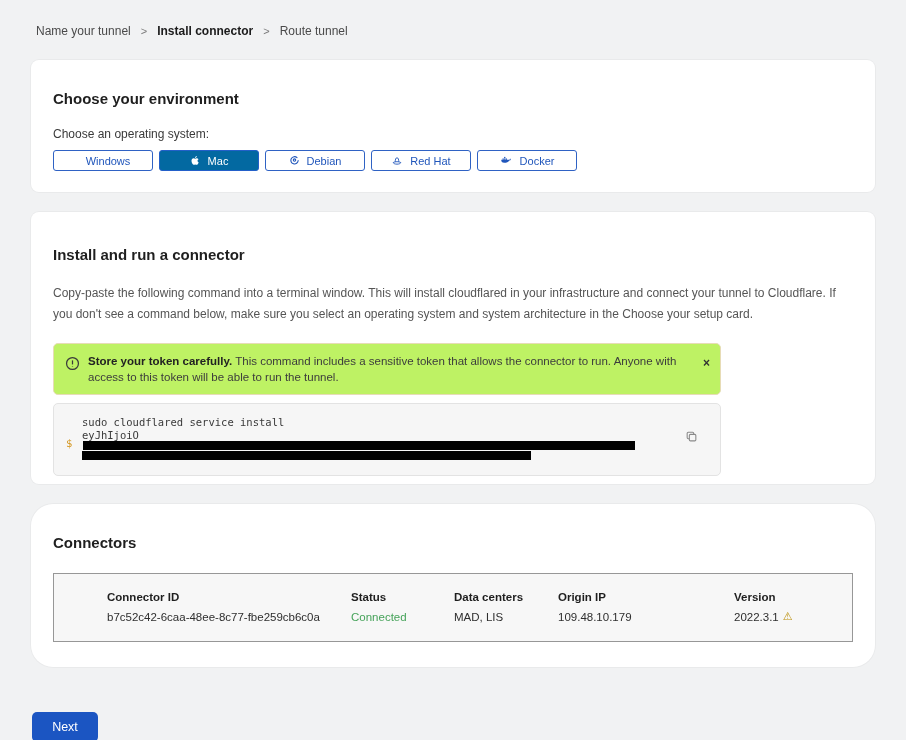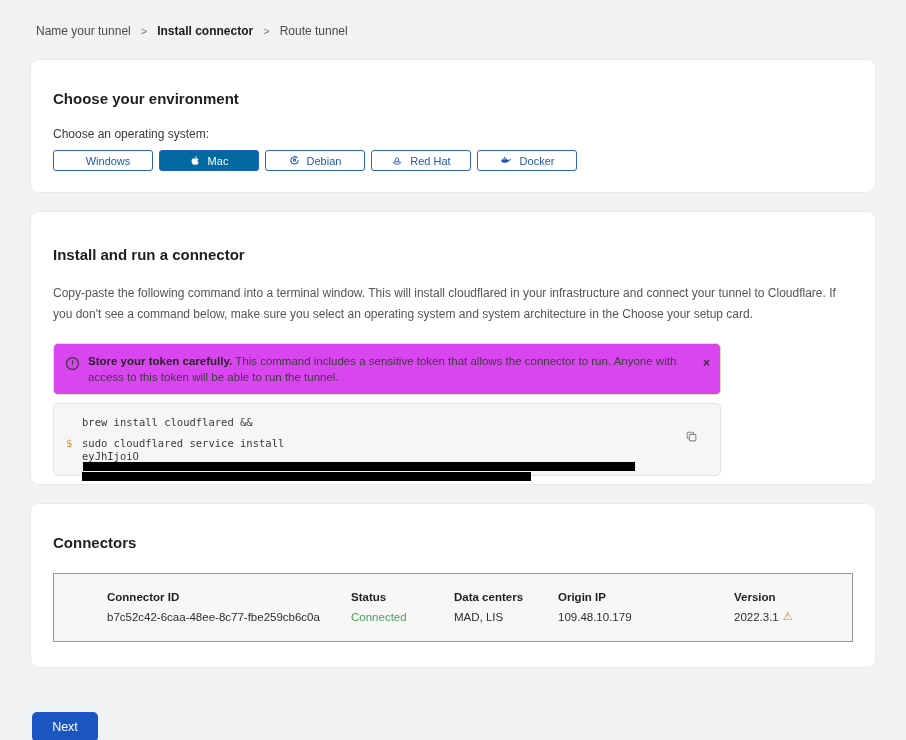--- a/index.html
+++ b/index.html
@@ -55,21 +55,21 @@
   
   .card-conn { padding: 34px 22px 27px 22px; height: 272px; }
   .conn-desc {
     margin-top: 20px;
     font-size: 12px; line-height: 21px; color: #555555;
     max-width: 800px;
   }
   .warn-banner {
     margin-top: 18px;
     width: 668px; min-height: 48px;
-    background: #d946ef;
+    background: #bef264;
     border: 1px solid #e7dcb6;
     border-radius: 5px;
     display: flex; align-items: flex-start;
     padding: 9px 10px 9px 11px;
   }
   .warn-icon { flex: 0 0 auto; margin-top: 3px; color: #3a3a3a; }
   .warn-text { flex: 1 1 auto; margin-left: 8px; font-size: 11.5px; line-height: 16px; color: #3c3c3c; }
   .warn-text b { color: #222222; }
   .warn-close {
     flex: 0 0 auto; margin-left: 8px; margin-top: 4px;
@@ -98,21 +98,21 @@
   .redact { background: #000000; height: 9px; display: inline-block; }
   .redact.bar1 { width: 552px; margin-left: 1px; }
   .redact.bar2 { width: 449px; margin-top: 1px; }
   .copy-btn {
     position: absolute; right: 22px; top: 26px;
     background: none; border: none; cursor: pointer; color: #8a8a8a;
     padding: 0; line-height: 0;
   }
 
   
-  .card-connectors { padding: 30px 22px 30px 22px; height: 163px; }
+  .card-connectors { padding: 30px 22px 30px 22px; height: 163px; border-radius: 22px; }
   .conn-table {
     margin-top: 22px;
     width: 800px;
     background: #f7f7f7;
     border: 1px solid #979797;
     padding: 17px 20px 18px 53px;
   }
   .t-row {
     display: grid;
     grid-template-columns: 244px 103px 104px 176px 1fr;
@@ -222,21 +222,20 @@
             <line x1="12" y1="7" x2="12" y2="13.5"></line>
             <line x1="12" y1="16.5" x2="12" y2="17.3"></line>
           </svg>
       </span>
       <span class="warn-text"><b>Store your token carefully.</b><span> This command includes a sensitive token that allows the connector to run. Anyone with access to this token will be able to run the tunnel.</span></span>
       <button class="warn-close">×</button>
     </div>
 
     <div class="code-block">
       <span class="code-prompt">$</span>
-      <div class="code-line l1">brew install cloudflared &amp;&amp;</div>
       <div class="code-line l2">sudo cloudflared service install</div>
       <div class="code-line l3">
         <span>eyJhIjoiO</span>
         <span class="redact bar1"></span>
       </div>
       <div class="redact bar2"></div>
       <button class="copy-btn">
         <svg width="13" height="13" viewBox="0 0 24 24" fill="none" stroke="currentColor" stroke-width="2">
             <rect x="8" y="8" width="12" height="12" rx="2"></rect>
             <path d="M16 8V6a2 2 0 0 0-2-2H6a2 2 0 0 0-2 2v8a2 2 0 0 0 2 2h2"></path>

